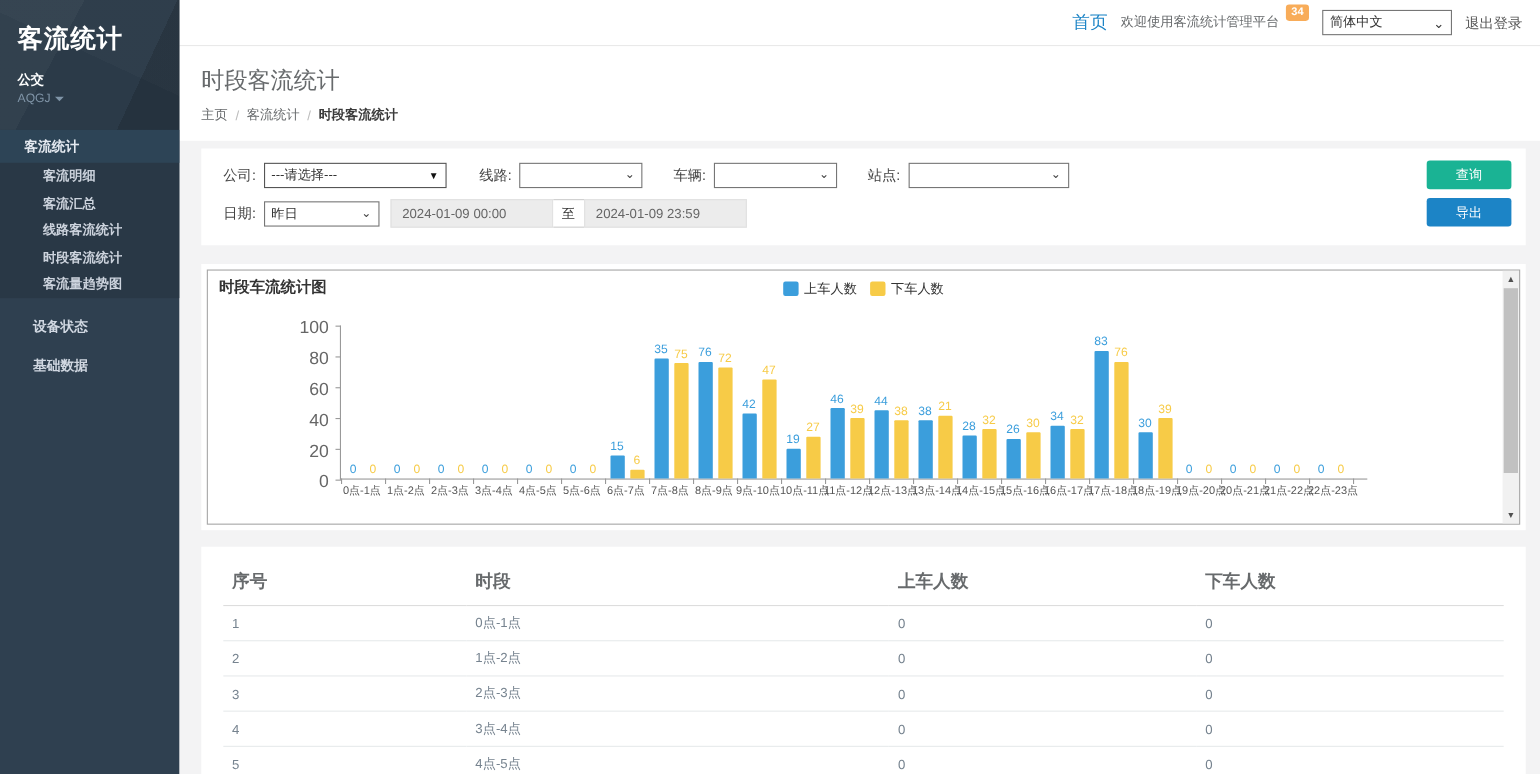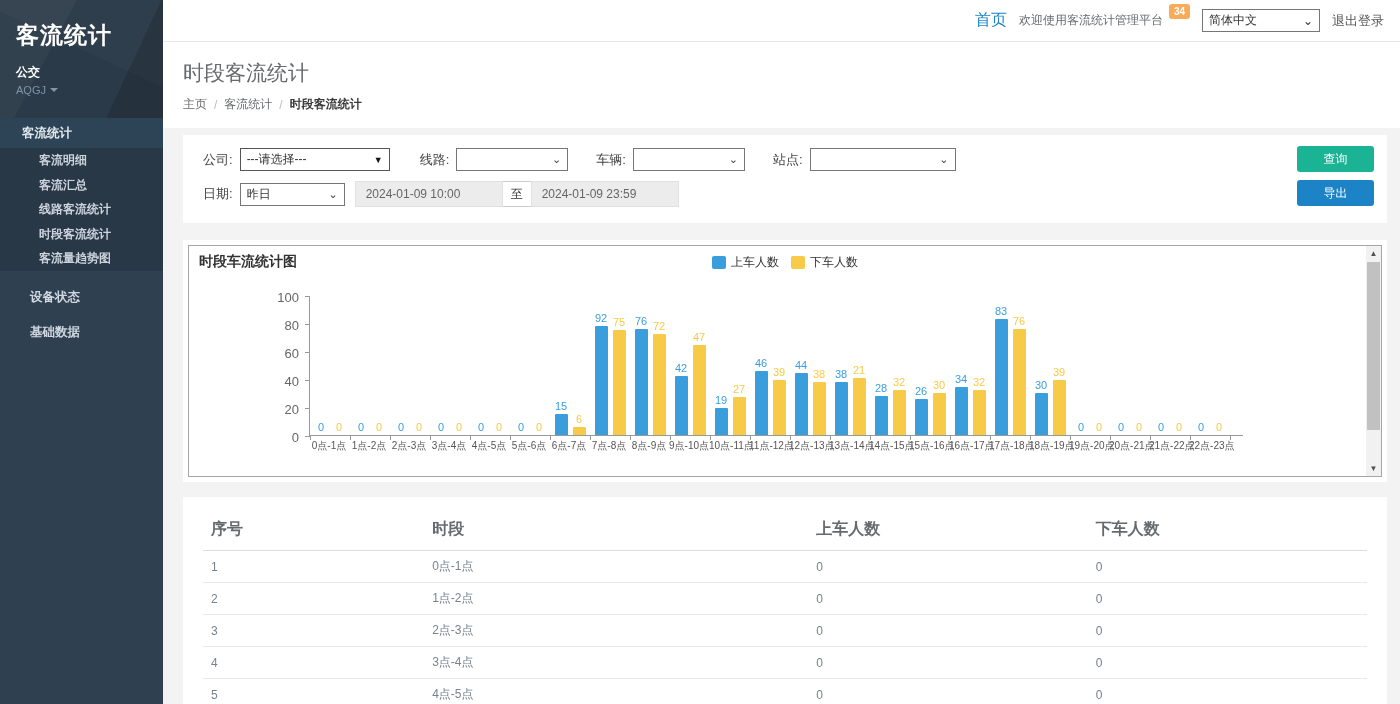--- a/index.html
+++ b/index.html
@@ -55,21 +55,21 @@
   
   .panel { background:#ffffff; }
   .filter-panel { position:relative; padding:13px 20px 16px 20px; }
   .filter-row { display:flex; align-items:center; }
   .filter-row + .filter-row { margin-top:10px; }
   .f-label { font-size:13px; color:#444; margin-right:7px; }
   .sel { height:23px; background:#fff; border:1px solid #767676; display:flex;
     align-items:center; justify-content:space-between; padding:0 6px; font-size:12px;
     color:#333; cursor:pointer; }
   .sel .chev { color:#444; font-size:11px; line-height:1; }
-  .company-sel { width:150px; border:1px solid #555; margin-right:30px; }
+  .company-sel { width:166px; border:1px solid #555; margin-right:30px; }
   .company-sel .solid-arrow { color:#111; font-size:9px; }
   .small-sel { width:112px; margin-right:28px; }
   .station-sel { width:146px; margin-right:0; }
   .date-sel { width:105px; margin-right:10px; }
   .date-input { width:148px; height:26px; background:#ececec; border:1px solid #e0e0e0;
     color:#666; font-size:12px; display:flex; align-items:center; padding-left:10px; cursor:text; }
   .to-box { width:28px; height:26px; background:#fff; border:1px solid #ccc; border-left:none;
     border-right:none; display:flex; align-items:center; justify-content:center;
     font-size:12px; color:#333; }
   .btn { position:absolute; right:13px; width:77px; height:26px; border:none; border-radius:3px;
@@ -82,21 +82,21 @@
   .chart-box { position:relative; border:1px solid #a6a6a6; height:232px; overflow:hidden; }
   .chart-header { position:relative; height:24px; margin:6px 10px 0 10px; }
   .chart-title { font-size:14px; font-weight:bold; color:#333; }
   .chart-legend { position:absolute; left:50%; top:2px; transform:translateX(-50%);
     display:flex; gap:12px; }
   .legend-item { display:flex; align-items:center; gap:5px; cursor:pointer; }
   .legend-swatch { width:14px; height:13px; border-radius:2px; }
   .legend-label { font-size:12px; color:#333; }
   .chart-area { display:flex; margin-top:20px; }
   .y-col { position:relative; width:120px; height:140px; flex:0 0 120px; }
-  .ytick { position:absolute; right:10px; font-size:13px; color:#666; }
+  .ytick { position:absolute; right:10px; font-size:16px; color:#666; }
   .plot-wrap { position:relative; }
   .plot-region { position:relative; display:flex; align-items:flex-end; width:934px; height:140px;
     border-left:1px solid #999; border-bottom:1px solid #999; }
   .ymark { position:absolute; left:-5px; width:5px; height:1px; background:#999; }
   .bar-group { width:40px; height:100%; display:flex; align-items:flex-end;
     justify-content:center; gap:2px; }
   .bar-wrap { display:flex; flex-direction:column; justify-content:flex-end;
     align-items:center; height:100%; width:16px; }
   .bar-value { font-size:11px; margin-bottom:2px; }
   .bar { width:13px; border-radius:1px 1px 0 0; }
@@ -197,21 +197,21 @@
           <span></span>
           <span class="chev">⌄</span>
         </div>
       </div>
       <div class="filter-row">
         <span class="f-label">日期:</span>
         <div class="sel date-sel">
           <span>昨日</span>
           <span class="chev">⌄</span>
         </div>
-        <div class="date-input">2024-01-09 10:00</div>
+        <div class="date-input">2024-01-09 00:00</div>
         <div class="to-box">至</div>
         <div class="date-input">2024-01-09 23:59</div>
       </div>
       <button class="btn btn-query">查询</button>
       <button class="btn btn-export">导出</button>
     </div>
 
     <div class="panel chart-panel">
       <div class="chart-box">
         <div class="chart-header">
@@ -316,21 +316,21 @@
                     <div class="bar" style="height: 21px; background: rgb(59, 158, 220);"></div>
                   </div>
                   <div class="bar-wrap">
                     <div class="bar-value" style="color: rgb(247, 203, 71);">6</div>
                     <div class="bar" style="height: 8.4px; background: rgb(247, 203, 71);"></div>
                   </div>
                 </div>
                 <div class="xtick" style="left: 240px;"></div>
                 <div class="bar-group">
                   <div class="bar-wrap">
-                    <div class="bar-value" style="color: rgb(59, 158, 220);">92</div>
+                    <div class="bar-value" style="color: rgb(59, 158, 220);">35</div>
                     <div class="bar" style="height: 109.2px; background: rgb(59, 158, 220);"></div>
                   </div>
                   <div class="bar-wrap">
                     <div class="bar-value" style="color: rgb(247, 203, 71);">75</div>
                     <div class="bar" style="height: 105px; background: rgb(247, 203, 71);"></div>
                   </div>
                 </div>
                 <div class="xtick" style="left: 280px;"></div>
                 <div class="bar-group">
                   <div class="bar-wrap">

